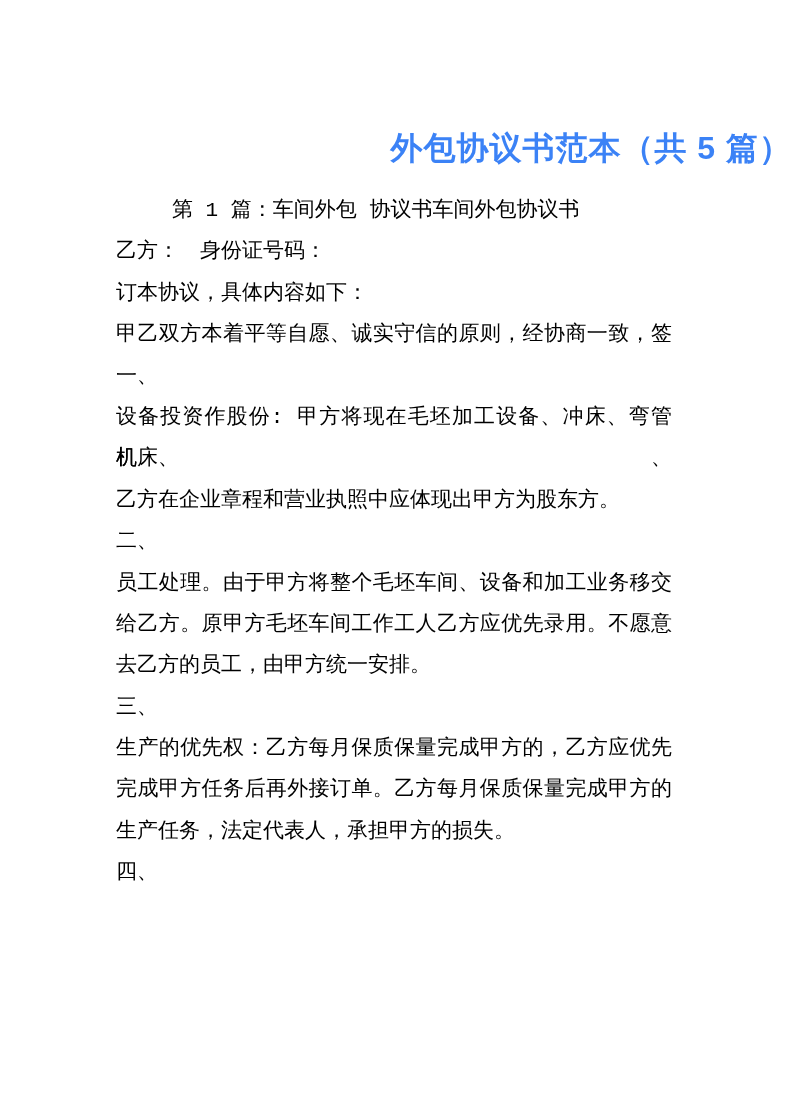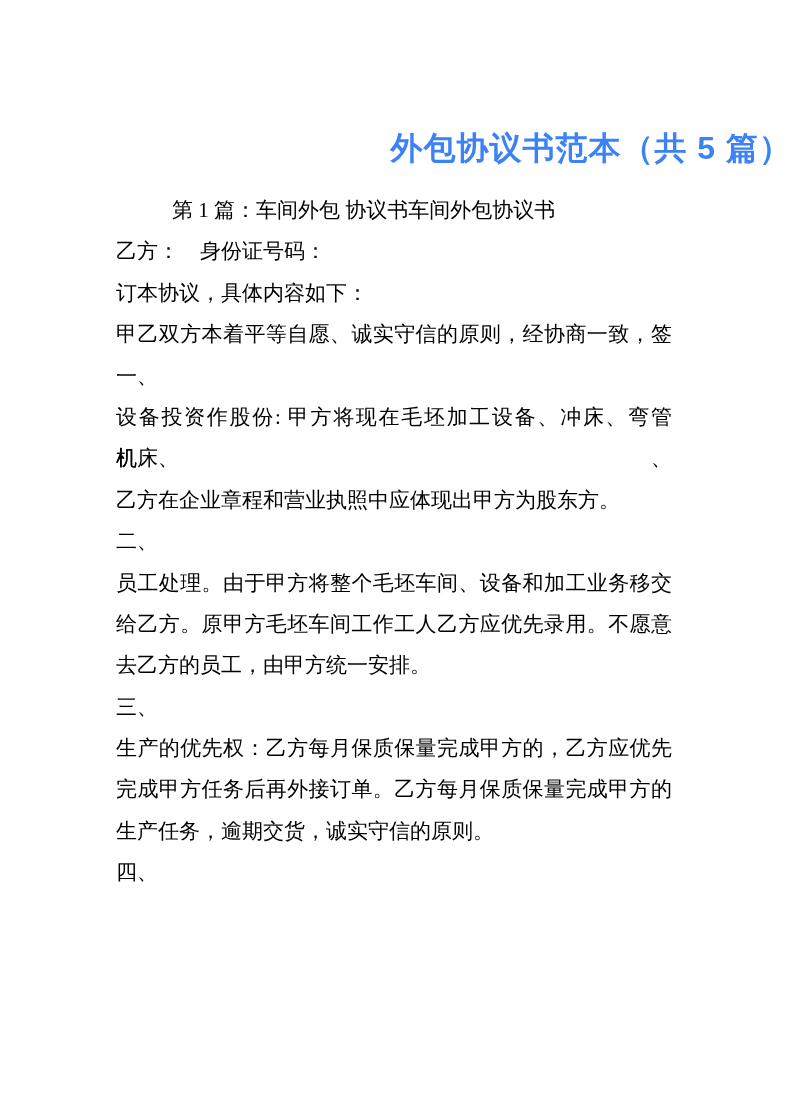--- a/index.html
+++ b/index.html
@@ -31,21 +31,21 @@
     line-height: 48px;
     color: #3b82f6;
     letter-spacing: 1px;
     margin-top: 8px;
   }
   .doc-body {
     position: absolute;
     top: 190px;
     left: 116px;
     width: 556px;
-    font-family: Liberation Serif, serif;
+    font-family: Liberation Mono, monospace;
     font-size: 21px;
     color: #000000;
   }
   .line {
     height: 41.4px;
     line-height: 41.4px;
     text-align: left;
     white-space: nowrap;
   }
   .line.fill {
@@ -71,16 +71,16 @@
       <div class="line fill">设备投资作股份: 甲方将现在毛坯加工设备、冲床、弯管机、</div>
       <div class="line">机床、</div>
       <div class="line">乙方在企业章程和营业执照中应体现出甲方为股东方。</div>
       <div class="line">二、</div>
       <div class="line fill">员工处理。由于甲方将整个毛坯车间、设备和加工业务移交</div>
       <div class="line fill">给乙方。原甲方毛坯车间工作工人乙方应优先录用。不愿意</div>
       <div class="line">去乙方的员工，由甲方统一安排。</div>
       <div class="line">三、</div>
       <div class="line fill">生产的优先权：乙方每月保质保量完成甲方的，乙方应优先</div>
       <div class="line fill">完成甲方任务后再外接订单。乙方每月保质保量完成甲方的</div>
-      <div class="line">生产任务，逾期交货，诚实守信的原则。</div>
+      <div class="line">生产任务，法定代表人，承担甲方的损失。</div>
       <div class="line">四、</div>
     </div>
 </div>
 
 </body></html>

